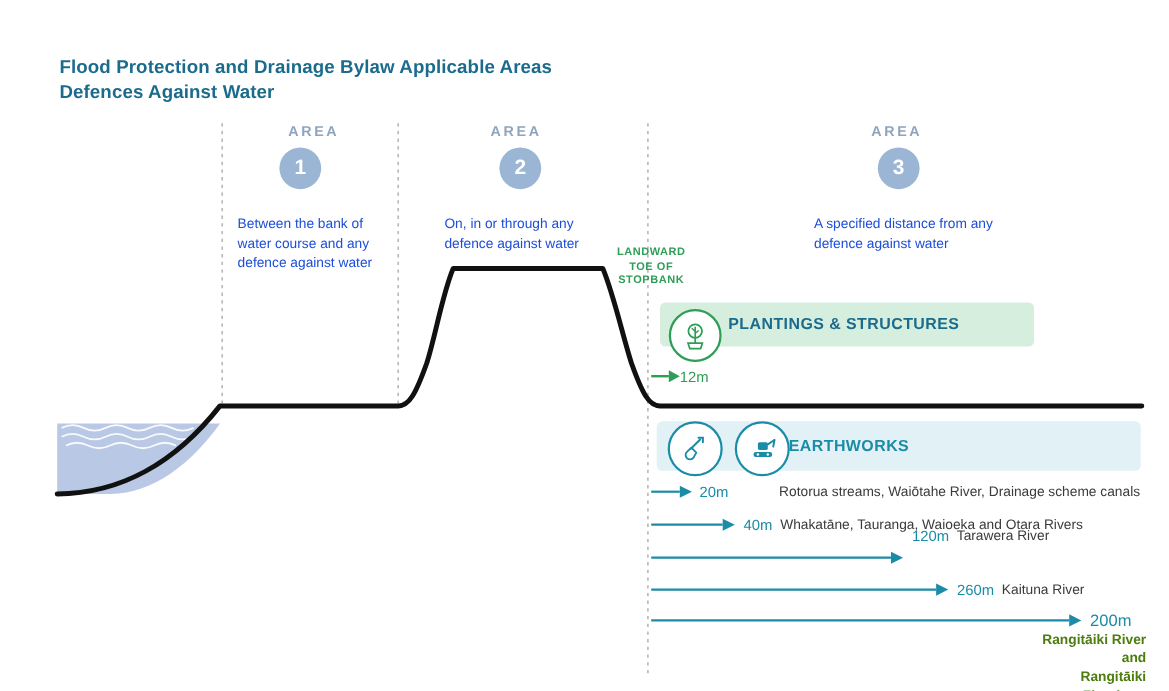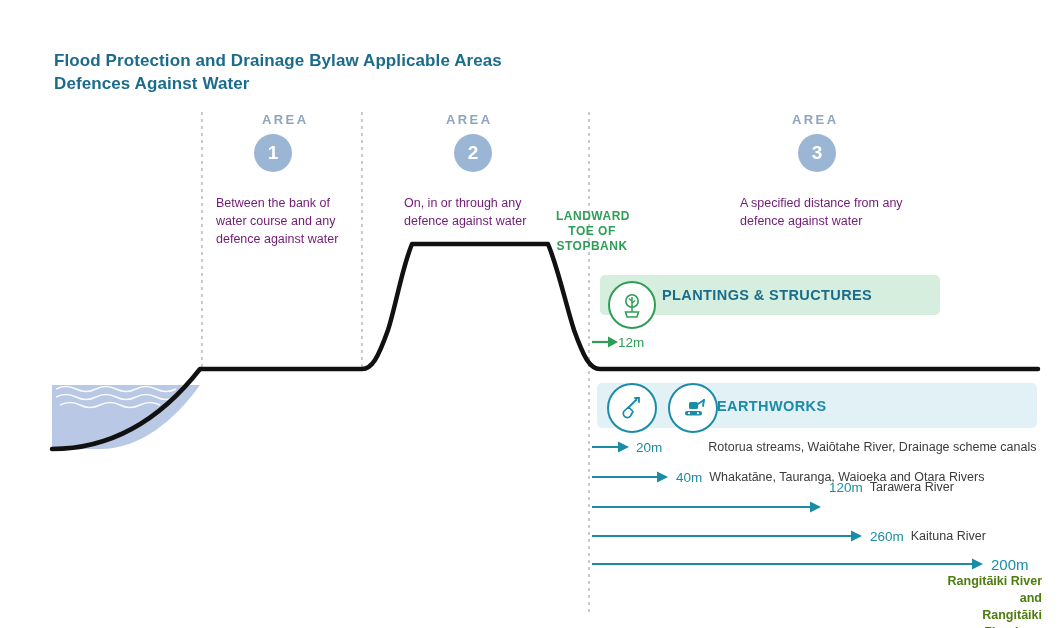--- a/index.html
+++ b/index.html
@@ -55,41 +55,41 @@
     font-weight: bold;
     display: flex;
     align-items: center;
     justify-content: center;
     margin: 7px auto 0 auto;
   }
   .area-desc {
     margin-top: 22px;
     font-size: 12.5px;
     line-height: 1.45;
-    color: #701a75;
+    color: #1d4ed8;
     text-align: left;
   }
 
   
   #area-1 { left: 216px; top: 112px; width: 125px; }
   #area-1 .area-word, #area-1 .area-circle { margin-left: 38px; margin-right: auto; }
   #area-1 .area-word { text-align: left; padding-left: 8px;}
   #area-2 { left: 404px; top: 112px; width: 150px; }
   #area-2 .area-word { text-align: left; padding-left: 42px; }
   #area-2 .area-circle { margin-left: 50px; }
   #area-3 { left: 740px; top: 112px; width: 170px; }
   #area-3 .area-word { text-align: left; padding-left: 52px; }
   #area-3 .area-circle { margin-left: 58px; }
 
   
   .toe-label {
     position: absolute;
     left: 556px;
-    top: 209px;
-    font-size: 12px;
+    top: 224px;
+    font-size: 10px;
     font-weight: bold;
     line-height: 1.25;
     letter-spacing: 0.5px;
     color: #2e9e57;
     text-align: center;
     width: 72px;
   }
 
   
   #scene {

